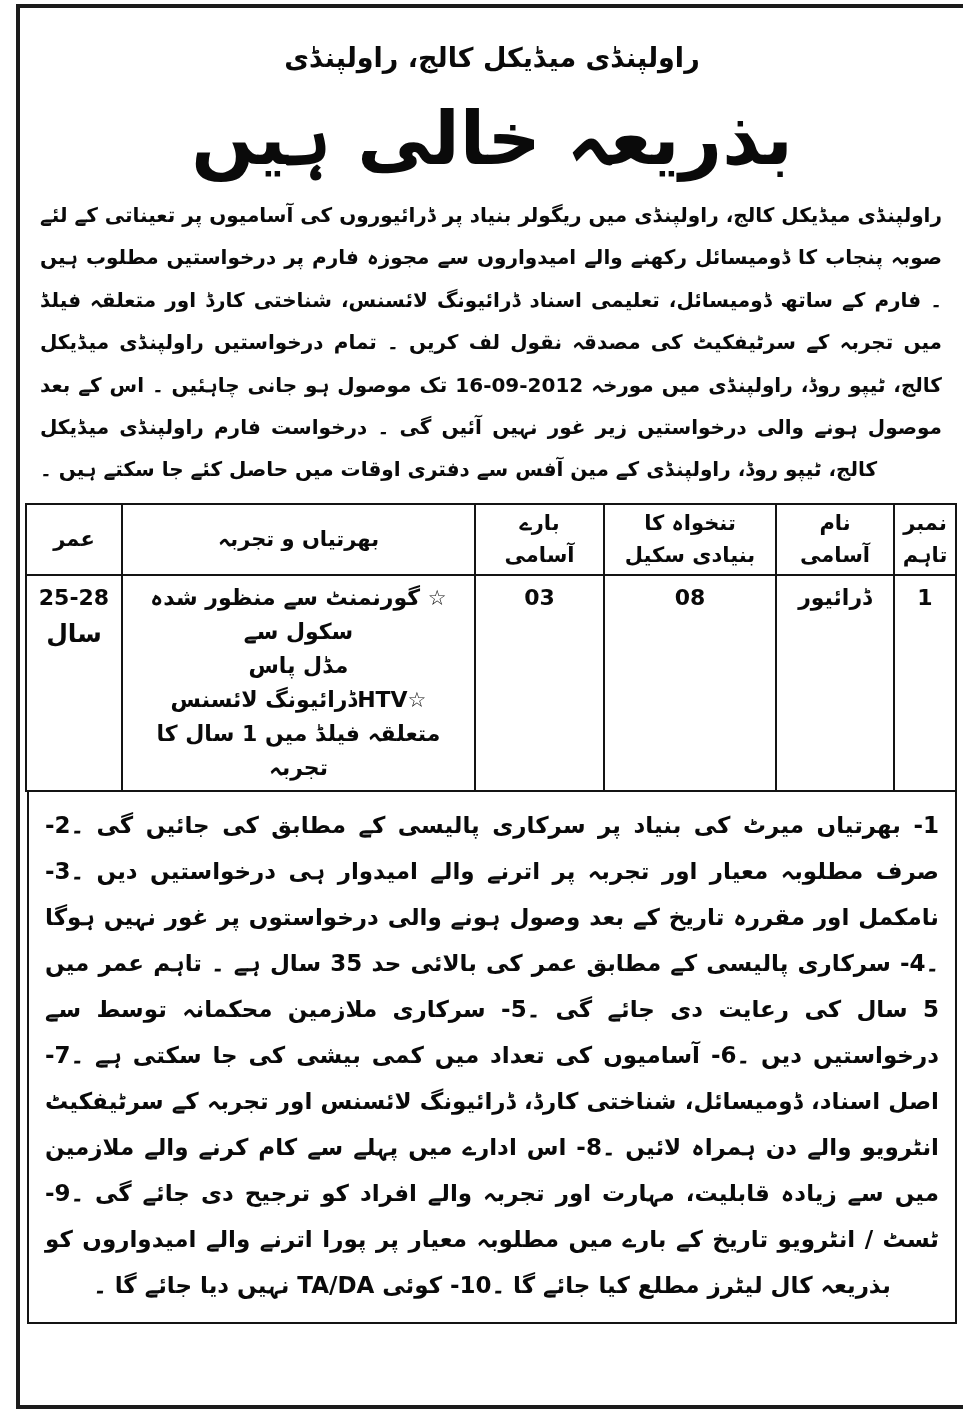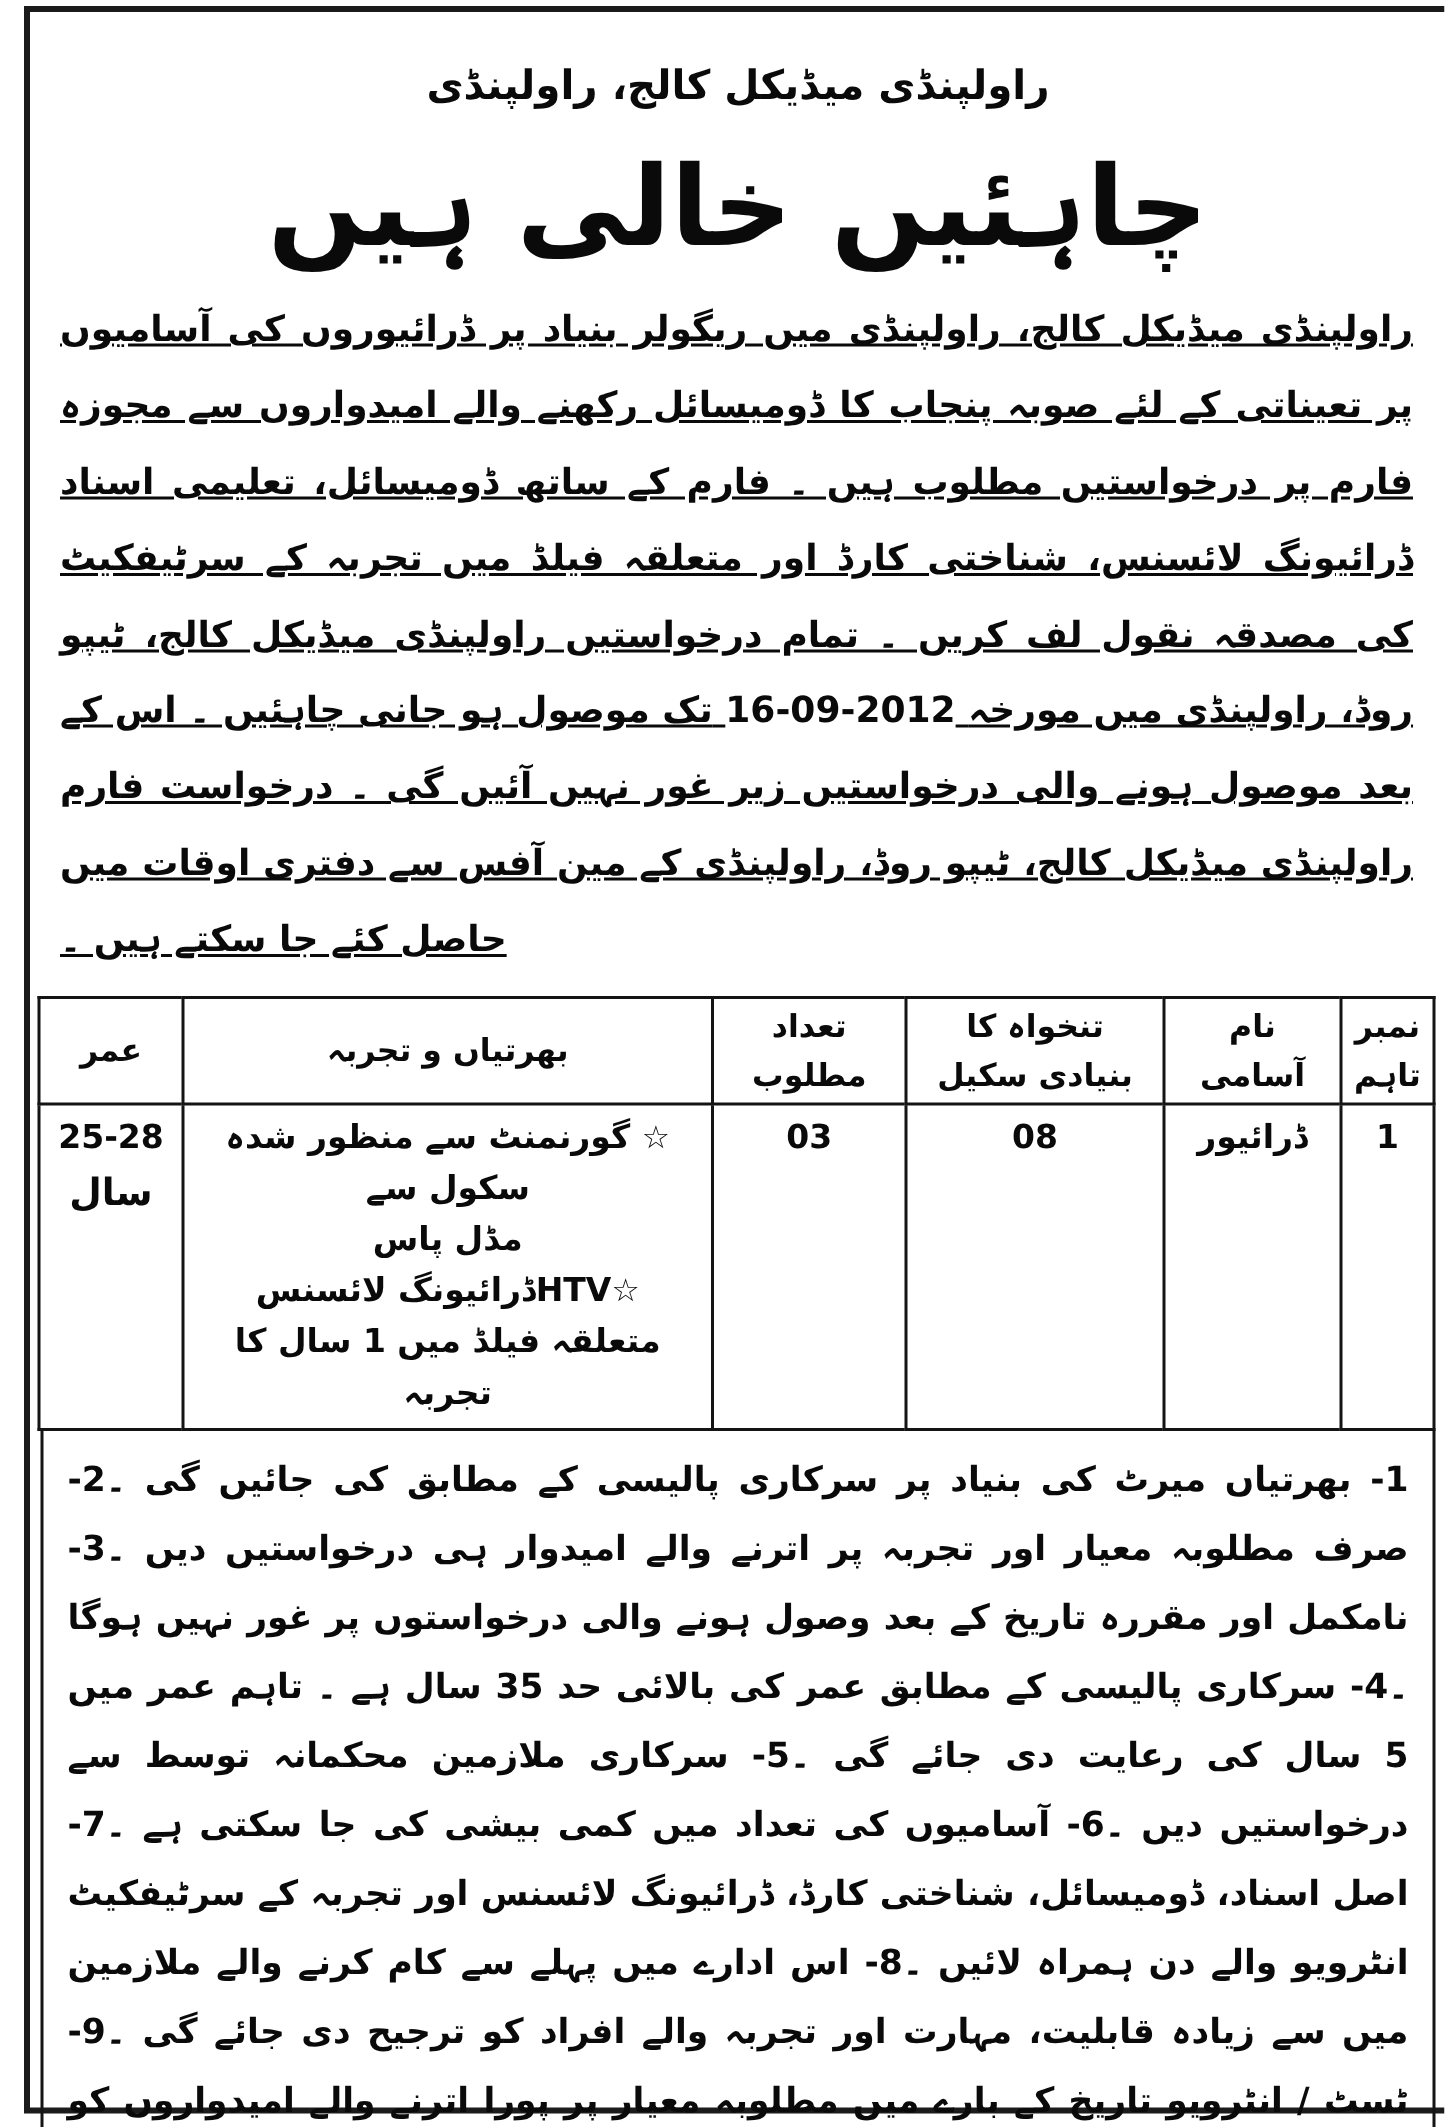--- a/index.html
+++ b/index.html
@@ -53,26 +53,25 @@
     line-height: 1.05;
     margin-top: 26px;
     margin-bottom: 6px;
   }
 
   
   .intro {
     direction: rtl;
     text-align: justify;
     text-align-last: left;
-    font-size: 24px;
+    font-size: 20px;
     font-weight: 700;
     line-height: 2.12;
     padding: 6px 22px 0 20px;
     margin-top: 10px;
-    text-decoration: underline;
   }
   .intro .ltr-num {
     direction: ltr;
     unicode-bidi: embed;
     display: inline-block;
   }
 
   
   .tbl-wrap {
     padding: 0;
@@ -143,21 +142,21 @@
 </style>
 </head>
 <body>
 
 <div id="page">
   <div class="frame">
     <div class="inner">
 
       <div class="org-line">راولپنڈی میڈیکل کالج، راولپنڈی</div>
 
-      <div class="big-title">چاہئیں خالی ہیں</div>
+      <div class="big-title">بذریعہ خالی ہیں</div>
 
       <div class="intro">
         <span>راولپنڈی میڈیکل کالج، راولپنڈی میں ریگولر بنیاد پر ڈرائیوروں کی آسامیوں پر تعیناتی کے لئے صوبہ پنجاب کا ڈومیسائل رکھنے والے امیدواروں سے مجوزہ فارم پر درخواستیں مطلوب ہیں ۔ فارم کے ساتھ ڈومیسائل، تعلیمی اسناد ڈرائیونگ لائسنس، شناختی کارڈ اور متعلقہ فیلڈ میں تجربہ کے سرٹیفکیٹ کی مصدقہ نقول لف کریں ۔ تمام درخواستیں راولپنڈی میڈیکل کالج، ٹیپو روڈ، راولپنڈی میں مورخہ</span>
         <span class="ltr-num">16-09-2012</span>
         <span>تک موصول ہو جانی چاہئیں ۔ اس کے بعد موصول ہونے والی درخواستیں زیر غور نہیں آئیں گی ۔ درخواست فارم راولپنڈی میڈیکل کالج، ٹیپو روڈ، راولپنڈی کے مین آفس سے دفتری اوقات میں حاصل کئے جا سکتے ہیں ۔</span>
       </div>
 
       <div class="tbl-wrap">
         <table class="jobs">
           <colgroup>
@@ -166,21 +165,21 @@
             <col class="c-scale">
             <col class="c-count">
             <col class="c-qual">
             <col class="c-age">
           </colgroup>
           <thead>
             <tr>
               <th>نمبر تاہم</th>
               <th>نام آسامی</th>
               <th>تنخواہ کا بنیادی سکیل</th>
-              <th>تعداد مطلوب</th>
+              <th>بارے آسامی</th>
               <th>بھرتیاں و تجربہ</th>
               <th>عمر</th>
             </tr>
           </thead>
           <tbody>
             <tr>
               <td class="sr">1</td>
               <td class="post">ڈرائیور</td>
               <td class="scale">08</td>
               <td class="count">03</td>

